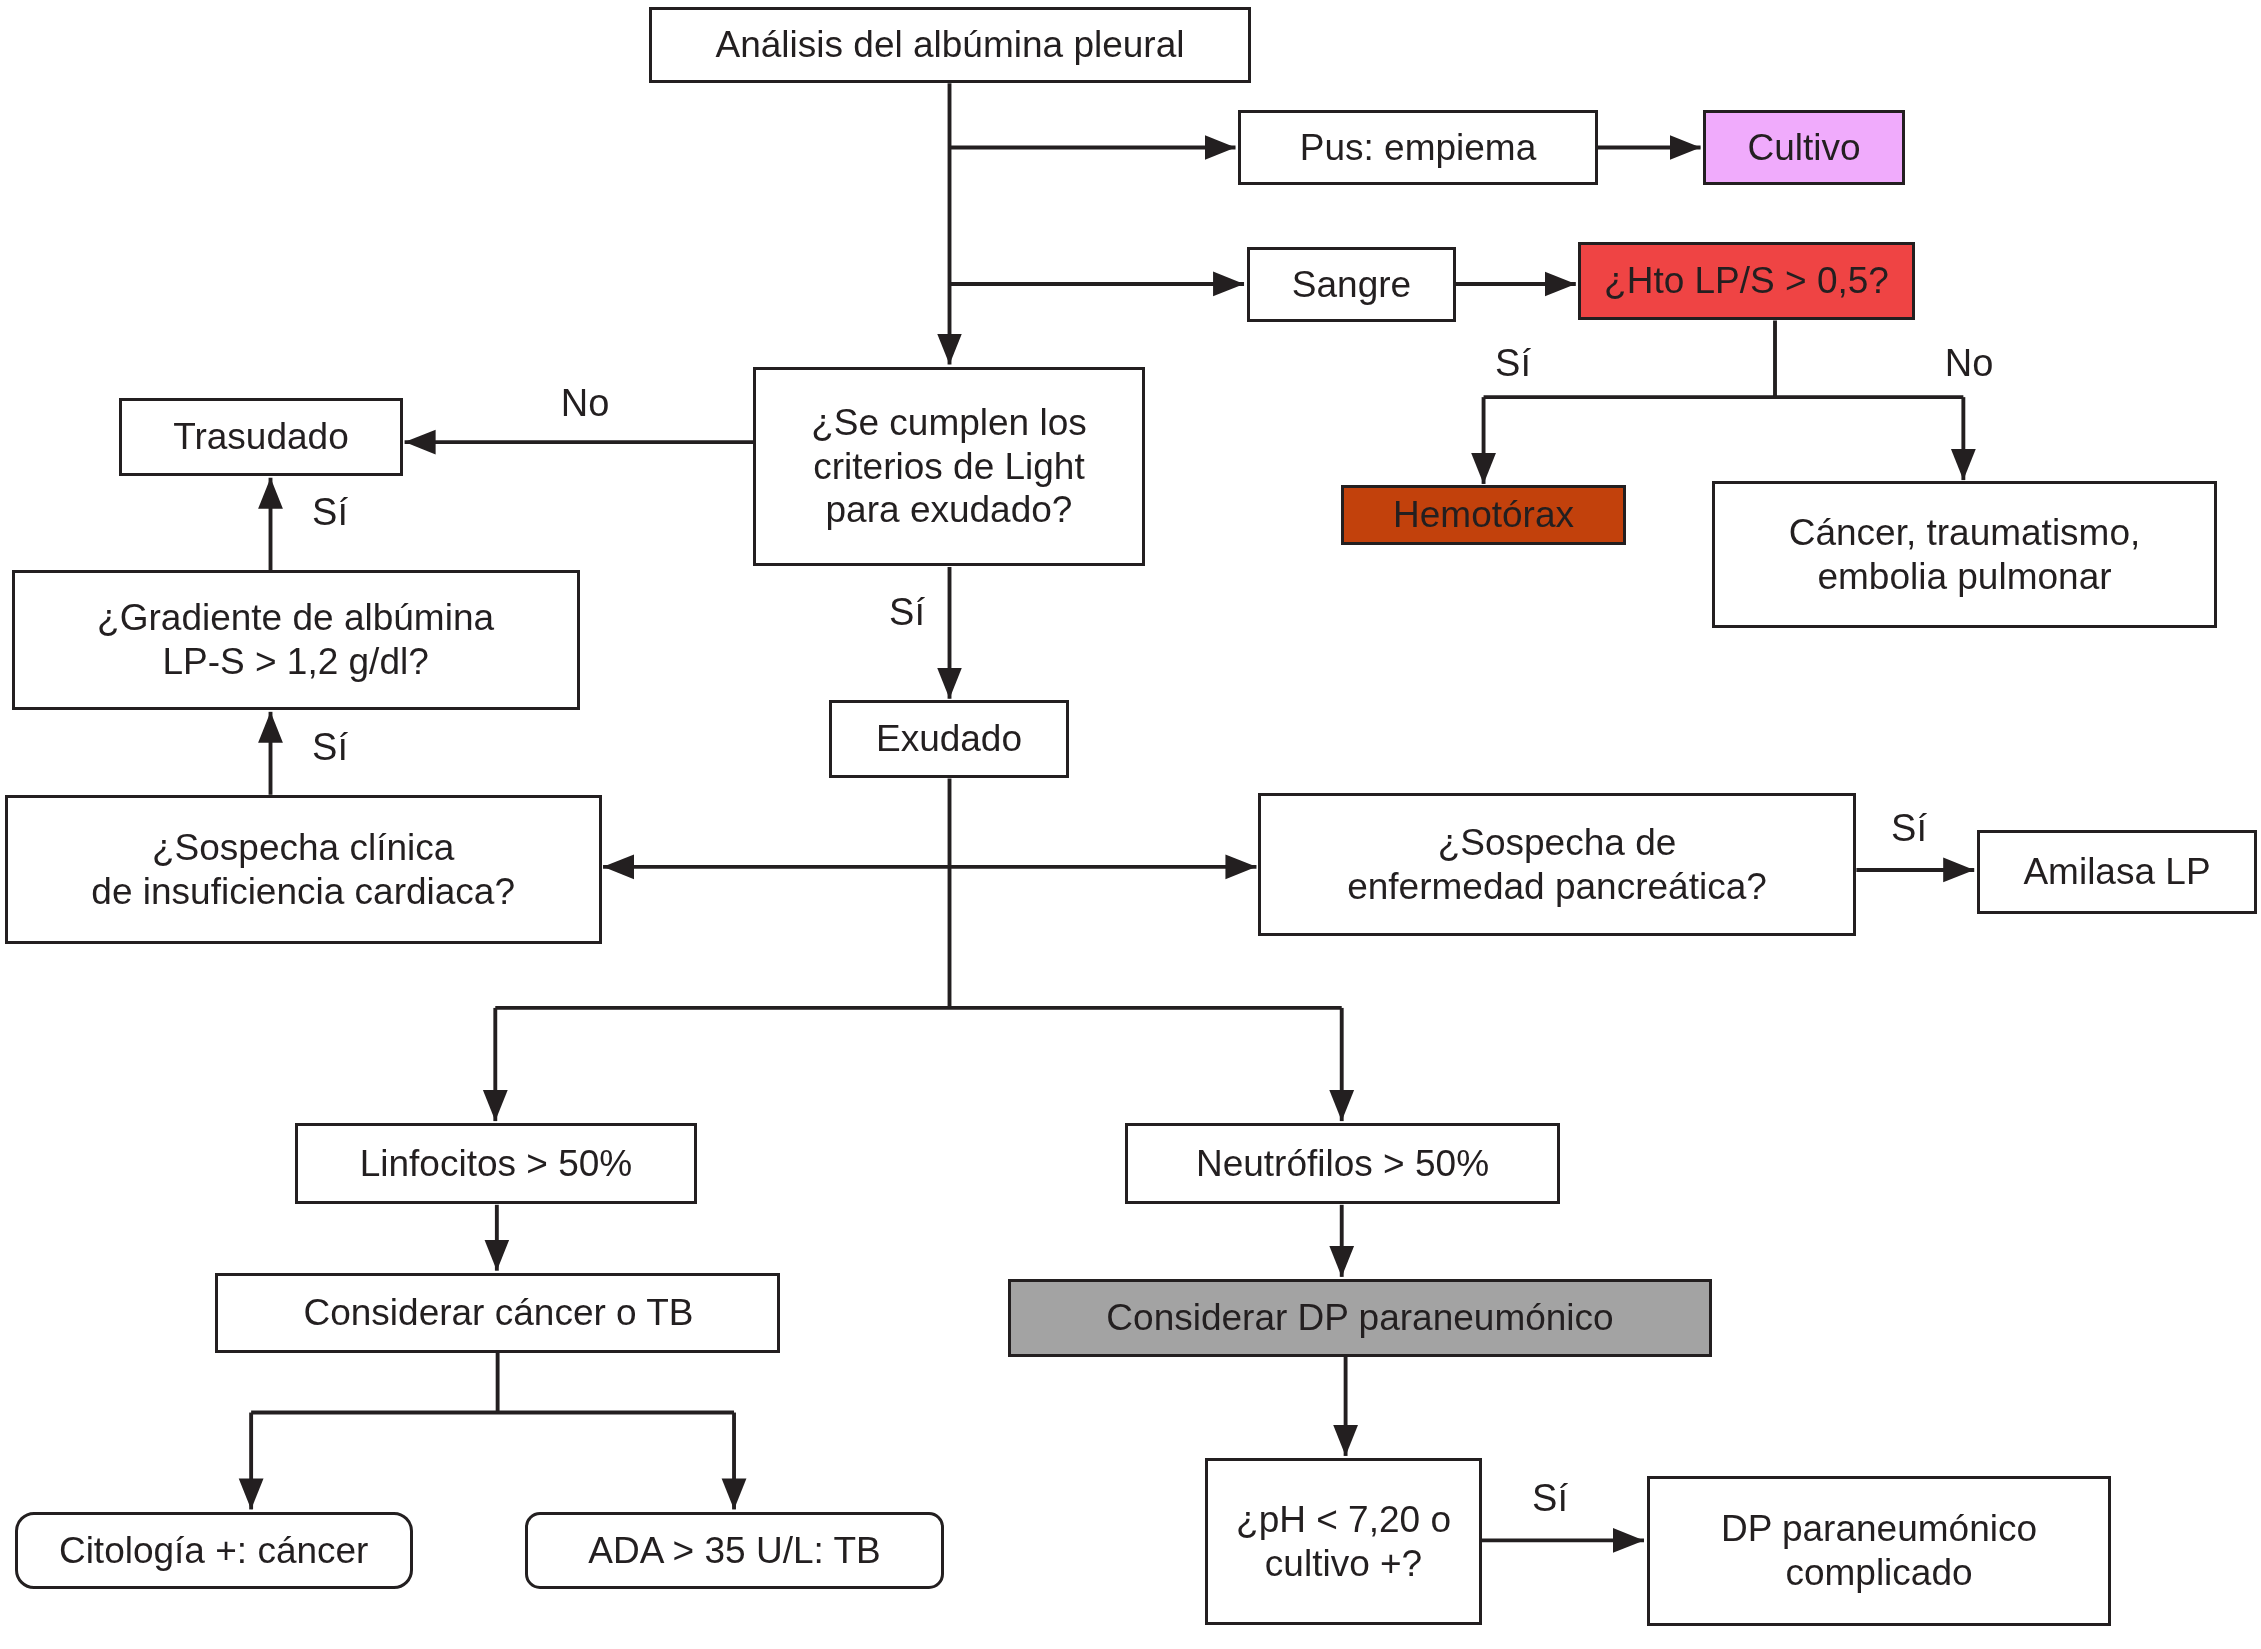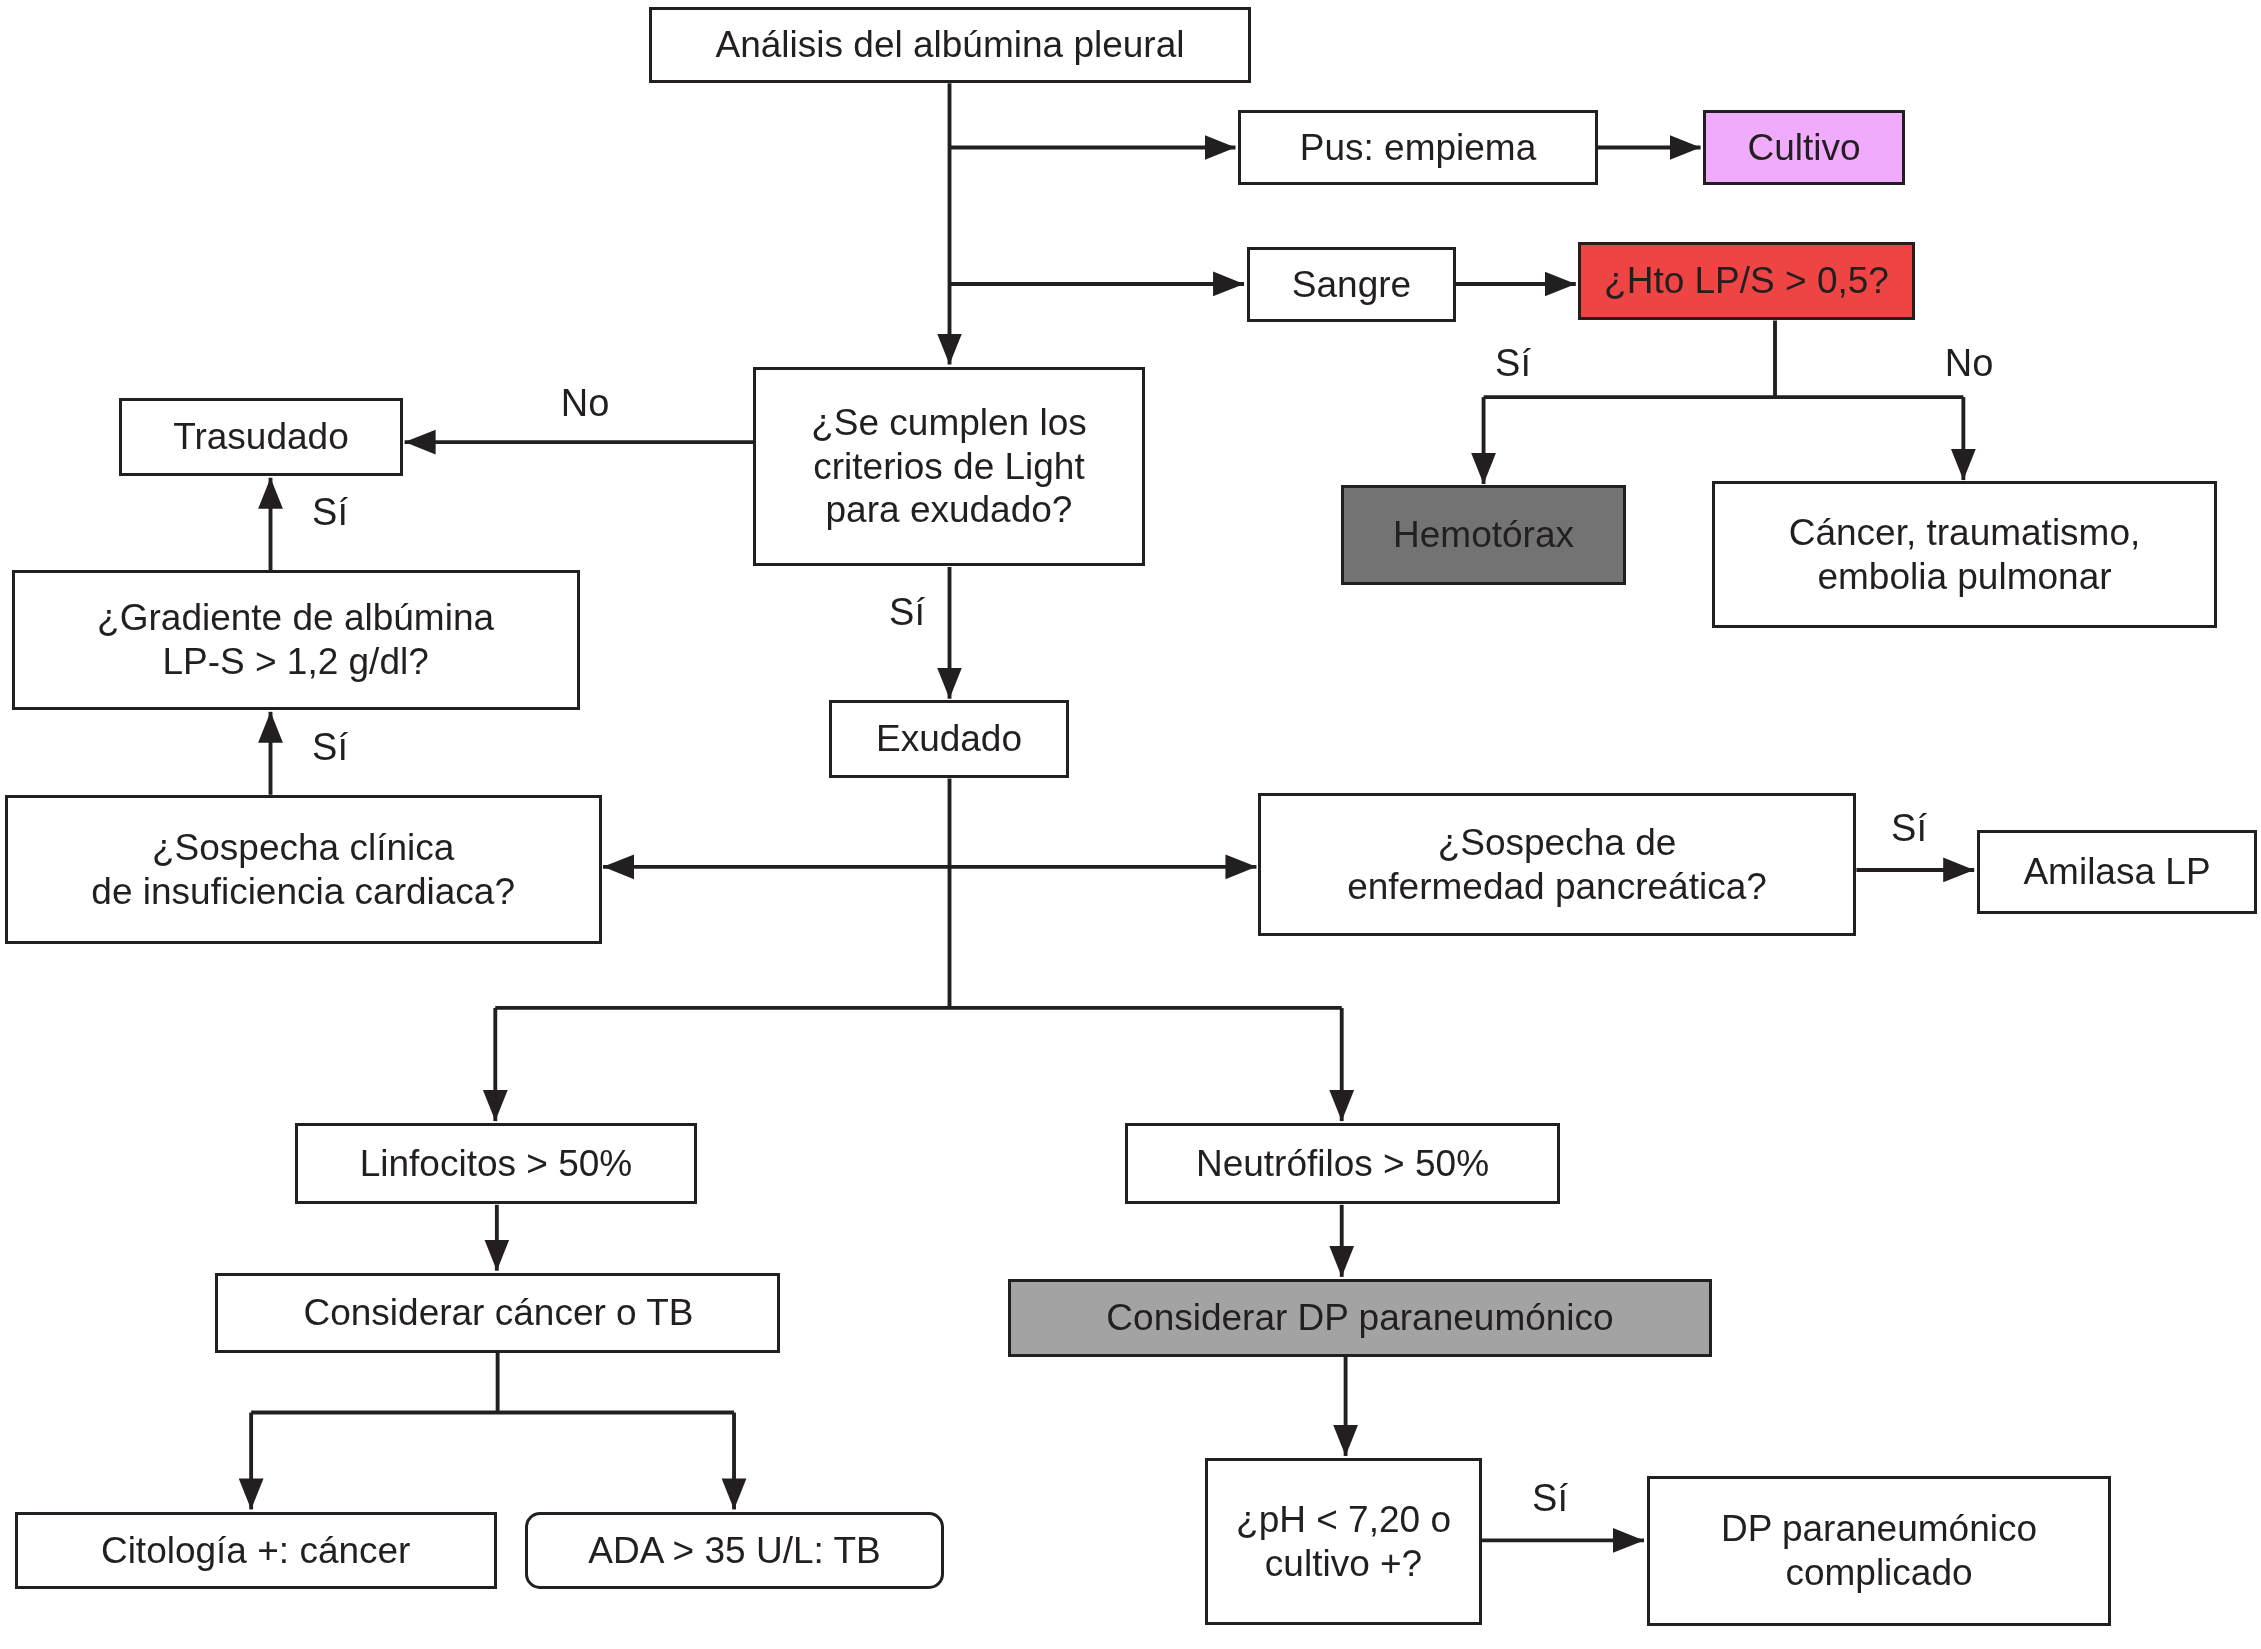--- a/index.html
+++ b/index.html
@@ -93,21 +93,21 @@
   <div class="node" style="left: 649px; top: 7px; width: 602px; height: 76px; border-color: rgb(35, 31, 32); background: rgb(255, 255, 255);">Análisis del albúmina pleural</div>
 
   <div class="node" style="left: 1238px; top: 110px; width: 360px; height: 75px; border-color: rgb(35, 31, 32); background: rgb(255, 255, 255);">Pus: empiema</div>
 
   <div class="node" style="left: 1703px; top: 110px; width: 202px; height: 75px; border-color: rgb(35, 31, 32); background: #f0abfc;">Cultivo</div>
 
   <div class="node" style="left: 1247px; top: 247px; width: 209px; height: 75px; border-color: rgb(35, 31, 32); background: rgb(255, 255, 255);">Sangre</div>
 
   <div class="node" style="left: 1578px; top: 242px; width: 337px; height: 78px; border-color: rgb(35, 31, 32); background: #ef4444;">¿Hto LP/S &gt; 0,5?</div>
 
-  <div class="node" style="left: 1341px; top: 485px; width: 285px; height: 100px; border-color: rgb(35, 31, 32); background: #737373;">Hemotórax</div>
+  <div class="node" style="left: 1341px; top: 485px; width: 285px; height: 60px; border-color: rgb(35, 31, 32); background: #c2410c;">Hemotórax</div>
 
   <div class="node" style="left: 1712px; top: 481px; width: 505px; height: 147px; border-color: rgb(35, 31, 32); background: rgb(255, 255, 255);">Cáncer, traumatismo,
 embolia pulmonar</div>
 
   <div class="node" style="left: 753px; top: 367px; width: 392px; height: 199px; border-color: rgb(35, 31, 32); background: rgb(255, 255, 255);">¿Se cumplen los
 criterios de Light
 para exudado?</div>
 
   <div class="node" style="left: 119px; top: 398px; width: 284px; height: 78px; border-color: rgb(35, 31, 32); background: rgb(255, 255, 255);">Trasudado</div>
 
@@ -125,21 +125,21 @@
   <div class="node" style="left: 1977px; top: 830px; width: 280px; height: 84px; border-color: rgb(35, 31, 32); background: rgb(255, 255, 255);">Amilasa LP</div>
 
   <div class="node" style="left: 295px; top: 1123px; width: 402px; height: 81px; border-color: rgb(35, 31, 32); background: rgb(255, 255, 255);">Linfocitos &gt; 50%</div>
 
   <div class="node" style="left: 1125px; top: 1123px; width: 435px; height: 81px; border-color: rgb(35, 31, 32); background: rgb(255, 255, 255); text-align: center;">Neutrófilos &gt; 50%</div>
 
   <div class="node" style="left: 215px; top: 1273px; width: 565px; height: 80px; border-color: rgb(35, 31, 32); background: rgb(255, 255, 255); padding-left: 13px;">Considerar cáncer o TB</div>
 
   <div class="node" style="left: 1008px; top: 1279px; width: 704px; height: 78px; border-color: rgb(35, 31, 32); background: #a3a3a3;">Considerar DP paraneumónico</div>
 
-  <div class="node" style="left: 14.7px; top: 1512px; width: 482px; height: 77px; border-color: rgb(35, 31, 32); background: rgb(255, 255, 255);">Citología +: cáncer</div>
+  <div class="node" style="left: 14.7px; top: 1512px; width: 398px; height: 77px; border-color: rgb(35, 31, 32); background: rgb(255, 255, 255); border-radius: 19px;">Citología +: cáncer</div>
 
   <div class="node" style="left: 525px; top: 1512px; width: 419px; height: 77px; border-color: rgb(35, 31, 32); background: rgb(255, 255, 255); border-radius: 15px;">ADA &gt; 35 U/L: TB</div>
 
   <div class="node" style="left: 1205px; top: 1458px; width: 277px; height: 167px; border-color: rgb(35, 31, 32); background: rgb(255, 255, 255);">¿pH &lt; 7,20 o
 cultivo +?</div>
 
   <div class="node" style="left: 1647px; top: 1476px; width: 464px; height: 150px; border-color: rgb(35, 31, 32); background: rgb(255, 255, 255);">DP paraneumónico
 complicado</div>
 
   <div class="edge-label" style="left:1513px; top:363px;">Sí</div>

